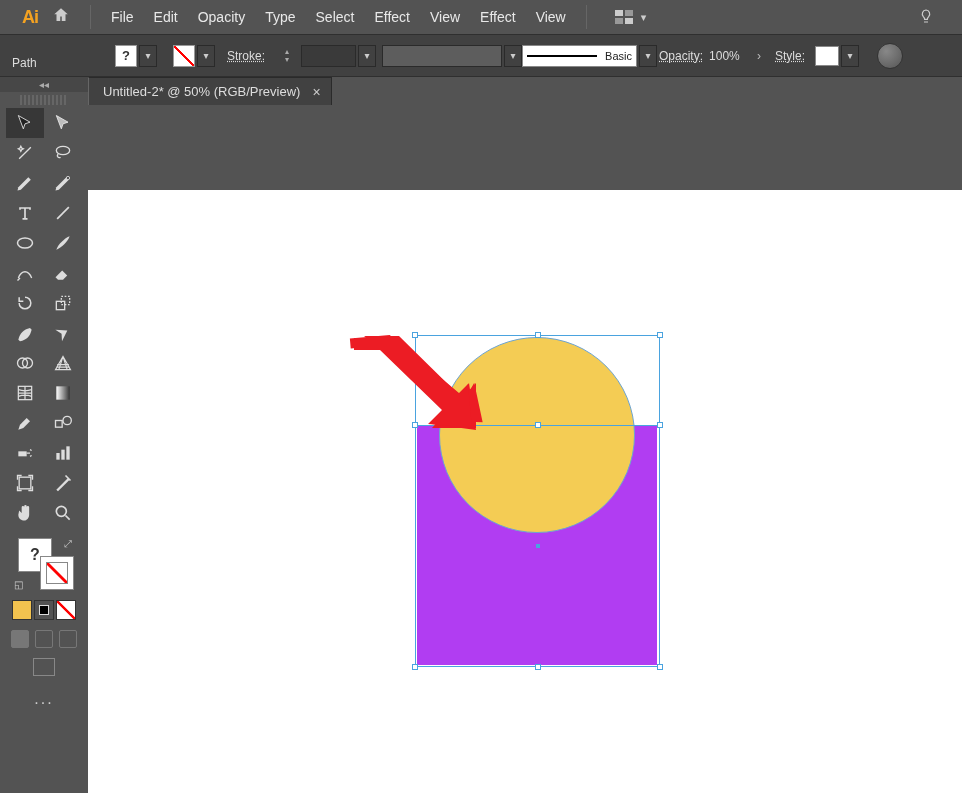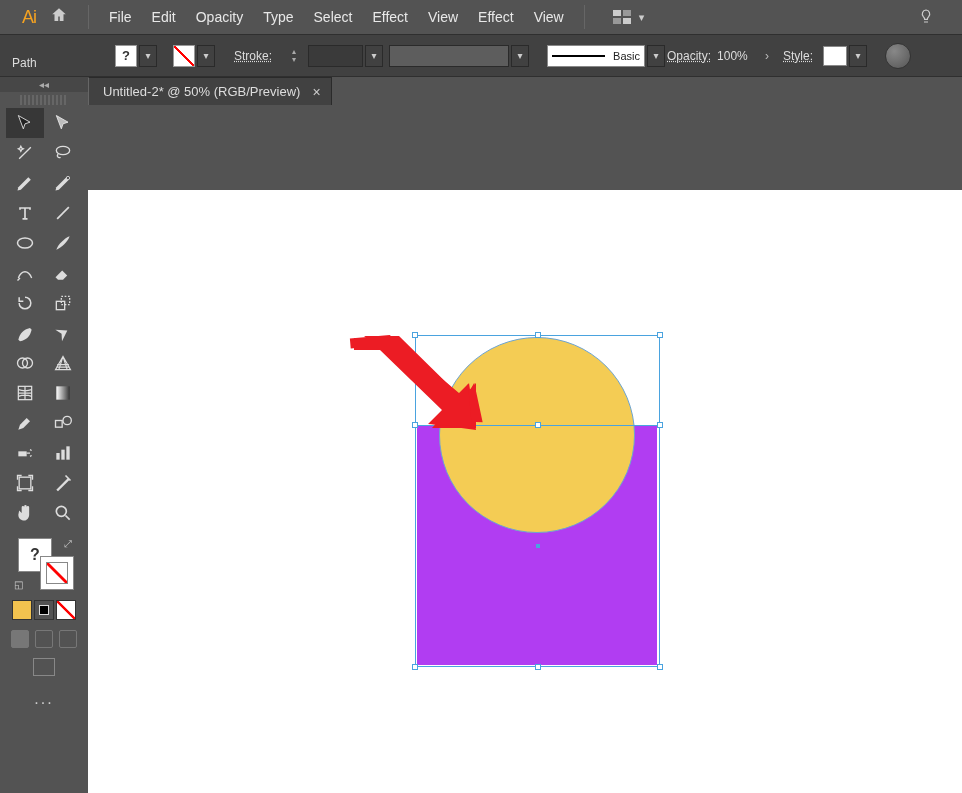--- a/index.html
+++ b/index.html
@@ -1,20 +1,20 @@
 <!DOCTYPE html>
 <html><head>
 <meta charset="utf-8">
 <style>
   * { box-sizing: border-box; margin: 0; padding: 0; font-family: sans-serif; }
   body { width: 962px; height: 793px; background: #535353; overflow: hidden; position: relative; }
 
   
   .menubar { height: 34px; background: #535353; display: flex; align-items: center; padding: 0 8px; color: #e8e8e8; font-size: 14px; }
-  .ai-logo { color: #f4a221; font-weight: 400; font-size: 18px; margin: 0 14px; letter-spacing: -1px; }
+  .ai-logo { color: #f4a221; font-weight: 700; font-size: 18px; margin: 0 14px; letter-spacing: -1px; }
   .home-icon { color: #ccc; font-size: 18px; cursor: pointer; margin-right: 10px; }
   .menubar .sep { width: 1px; height: 24px; background: #666; margin: 0 10px; }
   .menu-item { padding: 12px 10px; cursor: pointer; line-height: 34px; }
   .workspace-switch { margin-left: 18px; display: flex; align-items: center; cursor: pointer; }
   .ws-grid { display:inline-block; width:18px; height:14px; background:
     linear-gradient(#ccc,#ccc) 0 0/8px 6px no-repeat,
     linear-gradient(#999,#999) 10px 0/8px 6px no-repeat,
     linear-gradient(#999,#999) 0 8px/8px 6px no-repeat,
     linear-gradient(#ccc,#ccc) 10px 8px/8px 6px no-repeat; }
   .bulb { position: absolute; right: 28px; top: 8px; color: #ccc; font-size: 16px; cursor: pointer; }
@@ -23,21 +23,21 @@
   .controlbar { height: 43px; background: #414141; border-top:1px solid #2f2f2f; border-bottom:1px solid #2f2f2f; display:flex; align-items:center; padding: 0 12px; color:#ddd; font-size:12px; }
   .controlbar .lbl { margin: 0 6px; text-decoration: underline dotted; }
   .swatch-box { width:22px; height:22px; background:#fff; border:1px solid #999; display:flex; align-items:center; justify-content:center; font-weight:bold; color:#333; font-size:13px; margin-left:8px; }
   .no-stroke { background: linear-gradient(to top right, #fff 45%, red 47%, red 53%, #fff 55%); }
   .dd-btn { width:18px; height:22px; background:#414141; border:1px solid #2a2a2a; display:flex; align-items:center; justify-content:center; font-size:10px; color:#ccc; cursor:pointer; margin-left:2px; }
   .mini-dd { display:flex; align-items:center; }
   .stroke-spin { width:20px; height:26px; display:flex; flex-direction:column; justify-content:center; margin-left:6px; }
   .stroke-spin div { font-size:8px; color:#aaa; text-align:center; line-height:8px; }
   .line-type { width:55px; height:22px; background:#3a3a3a; border:1px solid #2a2a2a; margin-left:4px; }
   .brush-def { width:120px; height:22px; background:#5d5d5d; border:1px solid #2a2a2a; margin-left:6px; }
-  .basic-brush { width:98px; height:22px; background:#fff; border:1px solid #888; display:flex; align-items:center; justify-content:flex-end; padding:0 4px; margin-left:18px; font-size:11px; color:#222; }
+  .basic-brush { width:115px; height:22px; background:#fff; border:1px solid #888; display:flex; align-items:center; justify-content:flex-end; padding:0 4px; margin-left:0; font-size:11px; color:#222; }
   .basic-brush .line { flex:1; height:2px; background:#000; margin-right:8px; }
   .opacity-val { width:40px; height:18px; background:transparent; border:none; color:#ddd; font-size:12px; text-align:left; }
   .chev { font-size:12px; color:#bbb; margin:0 8px; cursor:pointer; }
   .style-sw { width:24px; height:20px; background:#fff; border:1px solid #888; margin-left:4px; }
   .globe { width:26px; height:26px; border-radius:50%; background: radial-gradient(circle at 35% 30%, #888, #555); border:1px solid #333; margin-left:18px; cursor:pointer; }
 
   
   .tabstrip { height: 28px; background:#535353; display:flex; align-items:stretch; margin-left:88px; }
   .tab { background:#414141; color:#ddd; font-size:13px; display:flex; align-items:center; padding:0 10px 0 14px; border-top:1px solid #2a2a2a; border-right:1px solid #2a2a2a; border-left:1px solid #666;text-align:right; }
   .tab .close { margin-left:12px; font-size:14px; cursor:pointer; color:#ccc; }
@@ -120,21 +120,21 @@
   <span class="path-label">Path</span>
   <div style="width:95px"></div>
   <div class="mini-dd">
     <div class="swatch-box">?</div>
     <div class="dd-btn">▾</div>
   </div>
   <div class="mini-dd" style="margin-left:8px">
     <div class="swatch-box no-stroke"></div>
     <div class="dd-btn">▾</div>
   </div>
-  <span class="lbl" style="margin-left:19px">Stroke:</span>
+  <span class="lbl" style="margin-left:12px">Stroke:</span>
   <div class="stroke-spin">
       <div>▴</div>
       <div>▾</div>
     </div>
   <div class="line-type"></div>
   <div class="dd-btn">▾</div>
   <div class="brush-def"></div>
   <div class="dd-btn">▾</div>
   <div class="basic-brush">
     <span class="line"></span>

